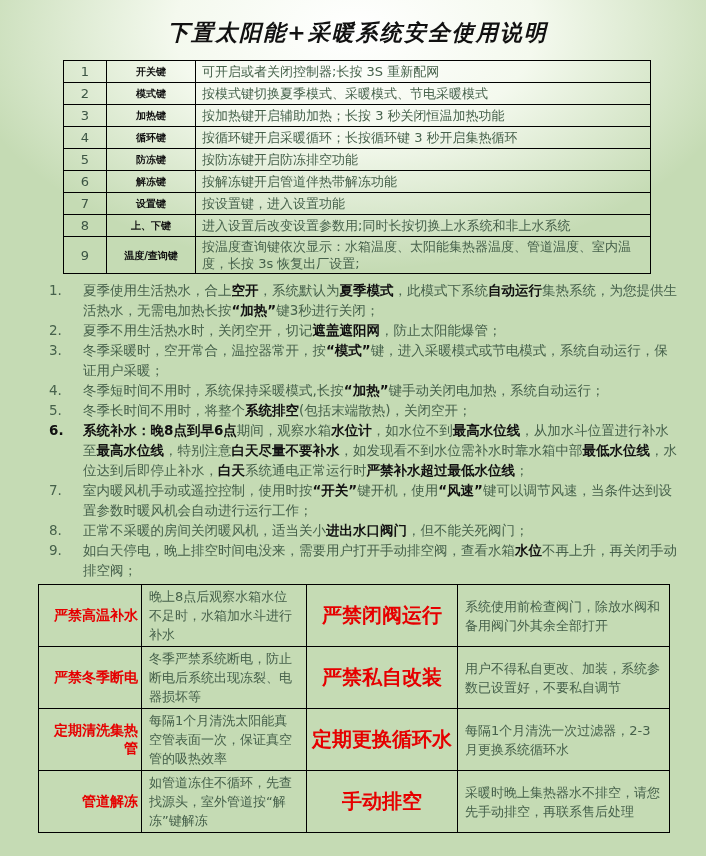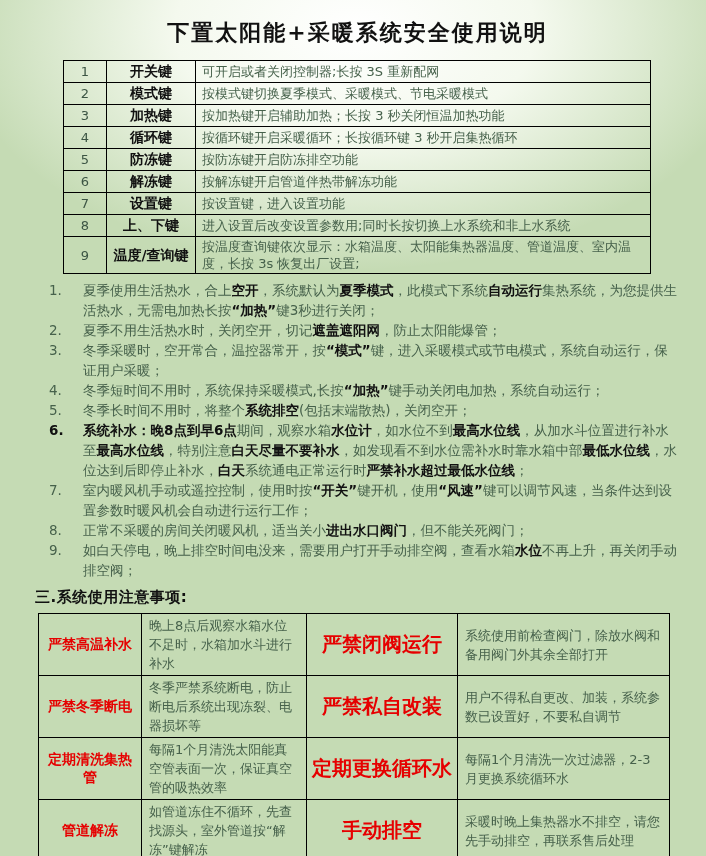--- a/index.html
+++ b/index.html
@@ -22,20 +22,21 @@
       var(--bg-green);
     overflow:hidden;
   }
   .title{
     margin:6px 0 12px 0;
     text-align:center;
     font-size:22px;
     font-weight:bold;
     letter-spacing:2px;
     color:var(--ink);
+    font-style:italic;
   }
   .sec-heading{
     margin:8px 0 6px 0;
     font-size:15px;
     font-weight:bold;
     letter-spacing:0.5px;
     color:var(--ink);
   }
   
   table{border-collapse:collapse;}
@@ -44,21 +45,21 @@
     width:588px;
     font-size:13px;
   }
   .keys-table td{
     border:1px solid var(--border);
     padding:1px 6px;
     height:19px;
     line-height:17px;
   }
   .keys-table td.knum{width:38px;text-align:center;color:#3c5544;padding:1px 2px;}
-  .keys-table td.kname{width:84px;text-align:center;font-weight:bold;color:var(--ink);font-size:14px;padding:1px 2px;}
+  .keys-table td.kname{width:84px;text-align:center;font-weight:bold;color:var(--ink);font-size:10px;padding:1px 2px;}
   .keys-table td.kdesc{color:var(--text-green);}
   
   .ops-list{margin:6px 0 0 14px;}
   .op-item{display:flex;font-size:13.5px;line-height:20px;color:var(--text-green);}
   .op-num{flex:none;width:34px;}
   .op-num.bold{font-weight:bold;color:var(--ink);}
   .op-text{flex:1;}
   .op-text .b{font-weight:bold;color:var(--ink);}
   
   .notice-table{
@@ -71,21 +72,21 @@
     border:1px solid var(--border);
     padding:2px 7px;
     vertical-align:middle;
   }
   .notice-table td.lab{
     text-align:center;
     color:var(--accent-red);
     font-weight:bold;
     padding:2px 3px;
   }
-  .notice-table td.lab1{width:96px;font-size:14px;}
+  .notice-table td.lab1{width:96px;font-size:14px;text-align:right;}
   .notice-table td.lab2{width:144px;font-size:20px;}
   .notice-table td.d1{width:150px;}
   .notice-table td.d{color:var(--text-green);line-height:19px;}
   .notice-table tr{height:38px;}
 </style>
 </head>
 <body>
 
 <div class="page">
 
@@ -175,21 +176,20 @@
       <div class="op-item">
         <span class="op-num">8.</span>
         <div class="op-text"><span>正常不采暖的房间关闭暖风机，适当关小</span><span class="b">进出水口阀门</span><span>，但不能关死阀门；</span></div>
       </div>
       <div class="op-item">
         <span class="op-num">9.</span>
         <div class="op-text"><span>如白天停电，晚上排空时间电没来，需要用户打开手动排空阀，查看水箱</span><span class="b">水位</span><span>不再上升，再关闭手动排空阀；</span></div>
       </div>
     </div>
 
-  <h2 class="sec-heading">三.系统使用注意事项:</h2>
 
   <table class="notice-table">
     <tbody id="notice-tbody">
         <tr>
           <td class="lab lab1">严禁高温补水</td>
           <td class="d d1">晚上8点后观察水箱水位不足时，水箱加水斗进行补水</td>
           <td class="lab lab2">严禁闭阀运行</td>
           <td class="d">系统使用前检查阀门，除放水阀和备用阀门外其余全部打开</td>
         </tr>
         <tr>

